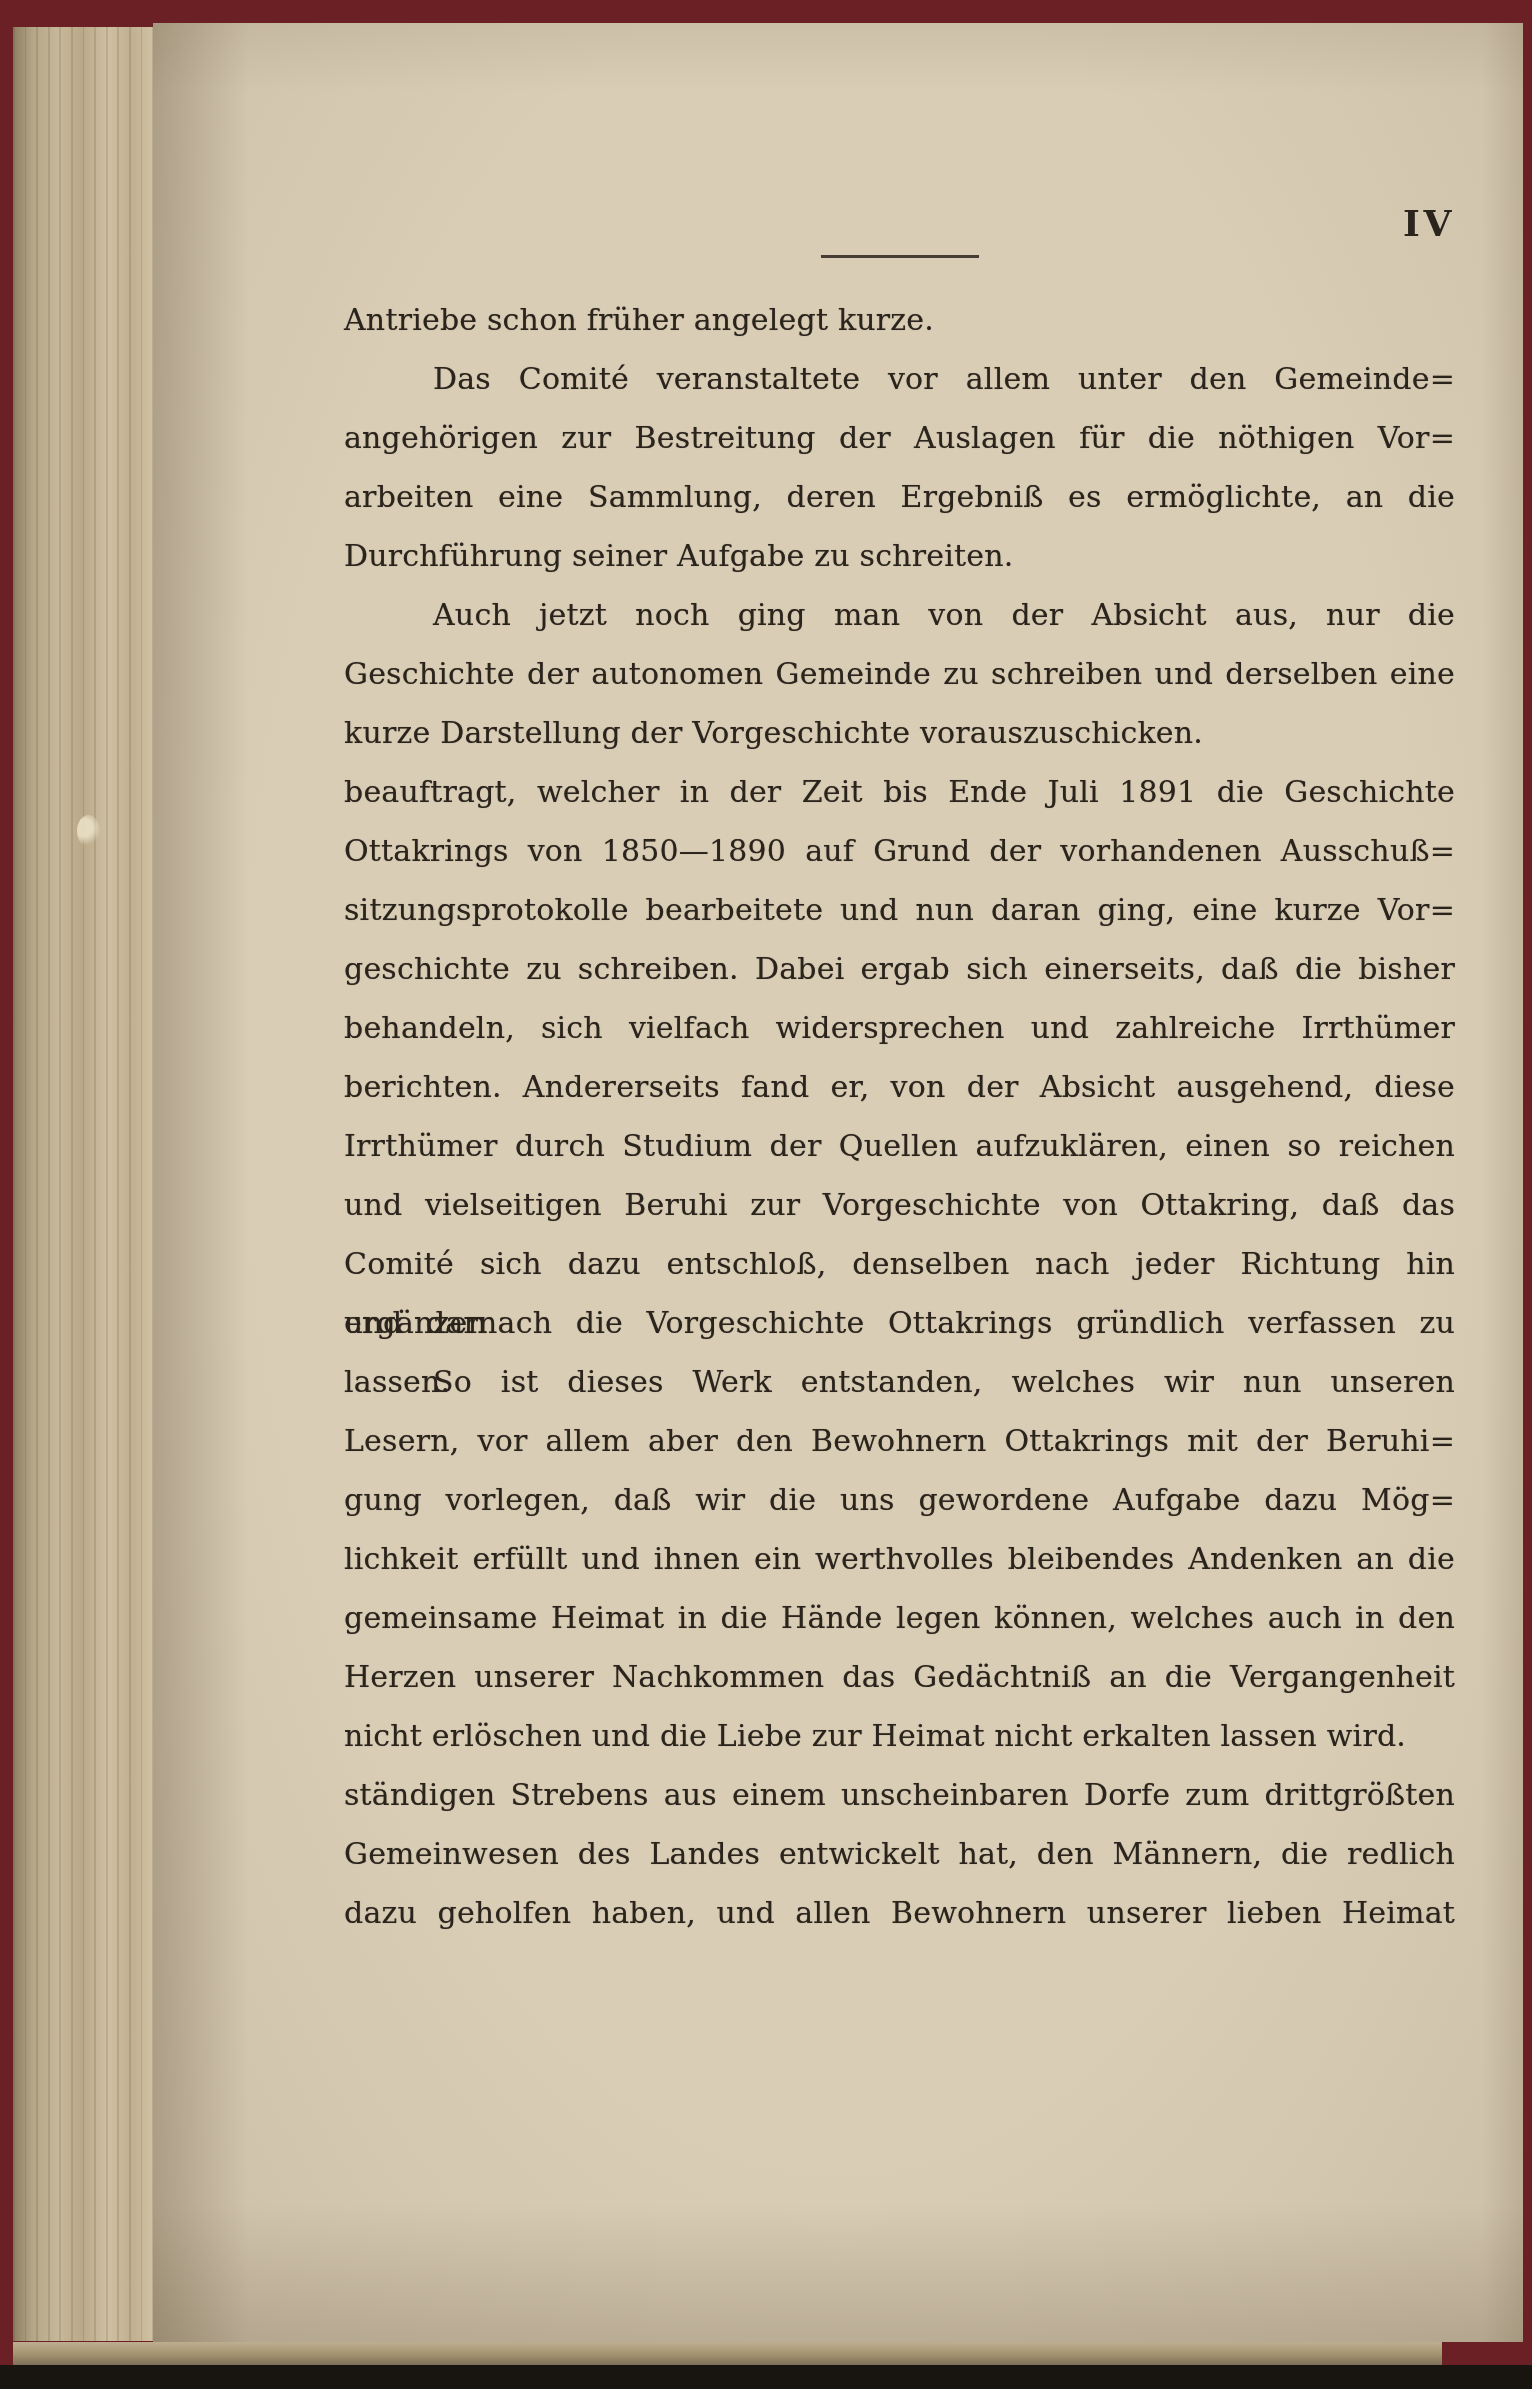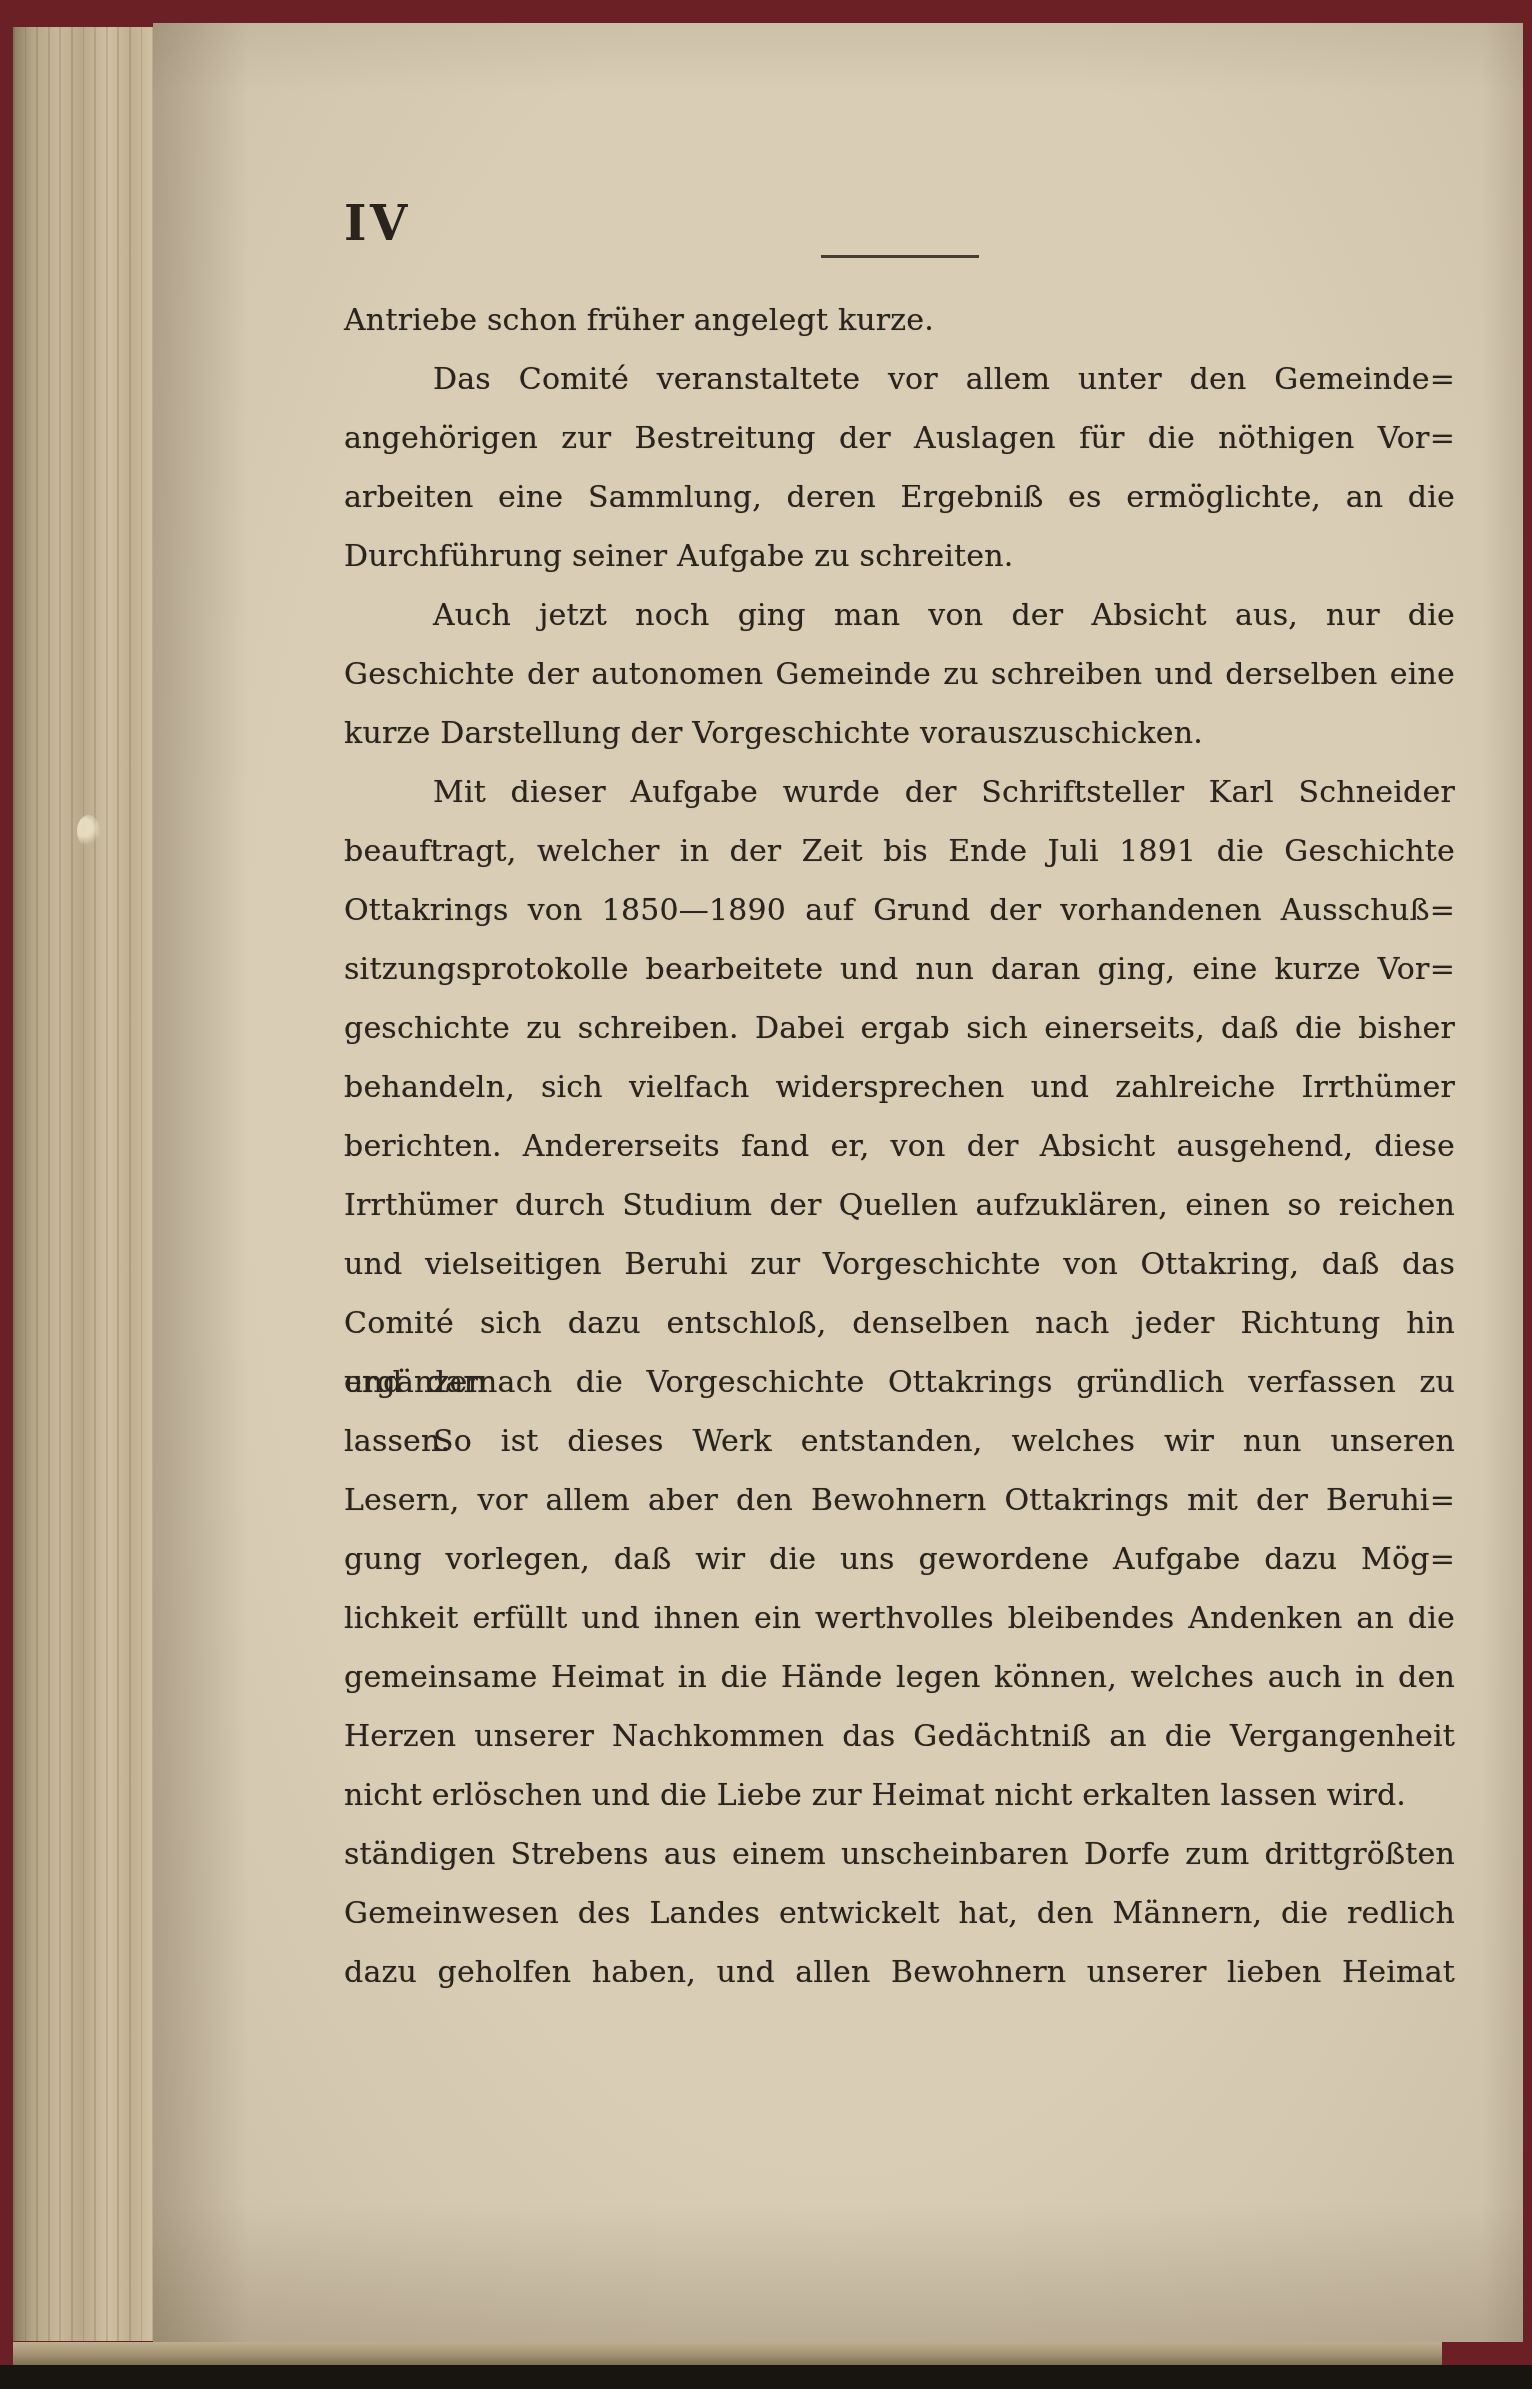--- a/index.html
+++ b/index.html
@@ -81,22 +81,22 @@
 
   
   .text-block {
     position: absolute;
     left: 344px;
     top: 198px;
     width: 1111px;
     color: var(--ink, #2b241d);
   }
   .page-number {
-    text-align: left;
-    font-size: 48px;
+    text-align: right;
+    font-size: 36px;
     line-height: 50px;
     font-weight: bold;
     letter-spacing: 3.6px;
     color: var(--ink, #2b241d);
   }
   .page-number-rule {
     width: 158px;
     height: 2.7px;
     margin: 7.1px auto 0 auto;
     background: var(--ink, #2b241d);
@@ -137,21 +137,20 @@
     <div class="page-number-rule"></div>
     <div class="text-lines">
         <div class="line end">Antriebe schon früher angelegt kurze.</div>
         <div class="line indent">Das Comité veranstaltete vor allem unter den Gemeinde=</div>
         <div class="line">angehörigen zur Bestreitung der Auslagen für die nöthigen Vor=</div>
         <div class="line">arbeiten eine Sammlung, deren Ergebniß es ermöglichte, an die</div>
         <div class="line end">Durchführung seiner Aufgabe zu schreiten.</div>
         <div class="line indent">Auch jetzt noch ging man von der Absicht aus, nur die</div>
         <div class="line">Geschichte der autonomen Gemeinde zu schreiben und derselben eine</div>
         <div class="line end">kurze Darstellung der Vorgeschichte vorauszuschicken.</div>
-        <div class="line indent">Mit dieser Aufgabe wurde der Schriftsteller Karl Schneider</div>
         <div class="line">beauftragt, welcher in der Zeit bis Ende Juli 1891 die Geschichte</div>
         <div class="line">Ottakrings von 1850—1890 auf Grund der vorhandenen Ausschuß=</div>
         <div class="line">sitzungsprotokolle bearbeitete und nun daran ging, eine kurze Vor=</div>
         <div class="line">geschichte zu schreiben. Dabei ergab sich einerseits, daß die bisher</div>
         <div class="line">behandeln, sich vielfach widersprechen und zahlreiche Irrthümer</div>
         <div class="line">berichten. Andererseits fand er, von der Absicht ausgehend, diese</div>
         <div class="line">Irrthümer durch Studium der Quellen aufzuklären, einen so reichen</div>
         <div class="line">und vielseitigen Beruhi zur Vorgeschichte von Ottakring, daß das</div>
         <div class="line">Comité sich dazu entschloß, denselben nach jeder Richtung hin ergänzen</div>
         <div class="line end">und darnach die Vorgeschichte Ottakrings gründlich verfassen zu lassen.</div>

